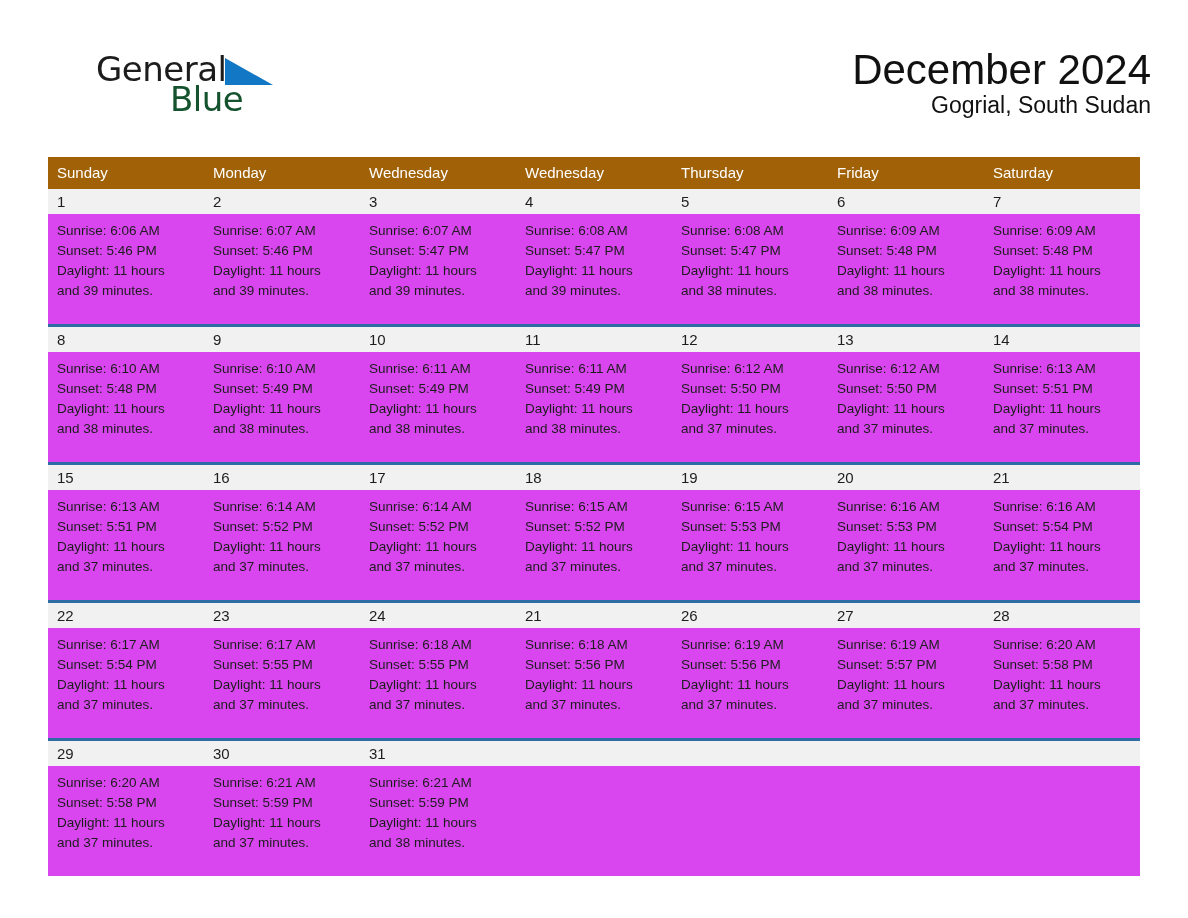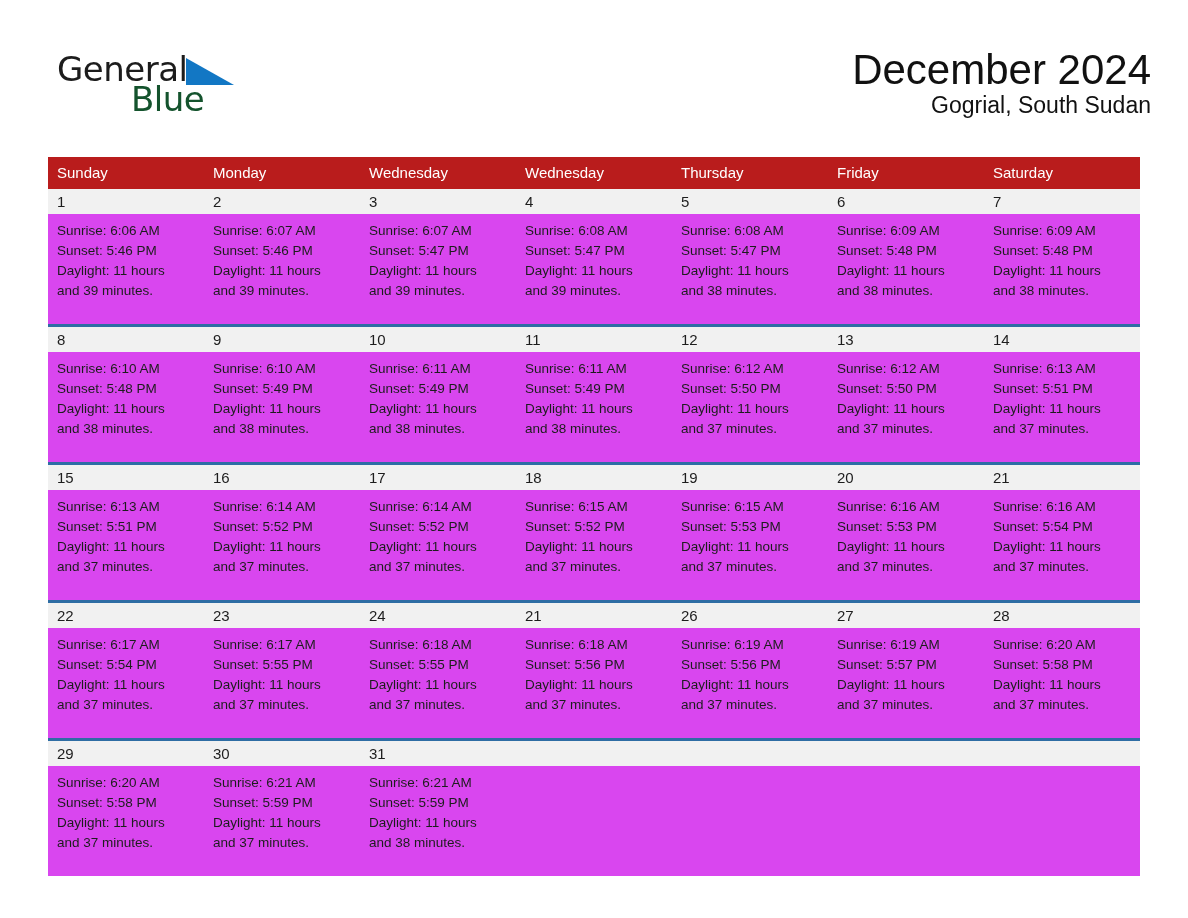--- a/index.html
+++ b/index.html
@@ -13,20 +13,21 @@
     font-family: "Liberation Sans", sans-serif;
     color: #1a1a1a;
     overflow: hidden;
   }
 
   .page {
     position: relative;
     width: 1188px;
     height: 781px;
     box-sizing: border-box;
+    padding-left: 39px;
   }
 
   
   .header {
     position: relative;
     height: 108px;
     padding: 0 52px;
     box-sizing: border-box;
   }
 
@@ -89,21 +90,21 @@
   
   .calendar {
     position: absolute;
     left: 48px;
     top: 157px;
     width: 1092px;
   }
 
   .weekday-row {
     display: flex;
-    background: #b91c1c;
+    background: #a16207;
     height: 32px;
   }
   .weekday-cell {
     flex: 1 1 0;
     color: #ffffff;
     font-size: 15px;
     line-height: 32px;
     padding-left: 9px;
     box-sizing: border-box;
     font-family: "Liberation Sans", sans-serif;

